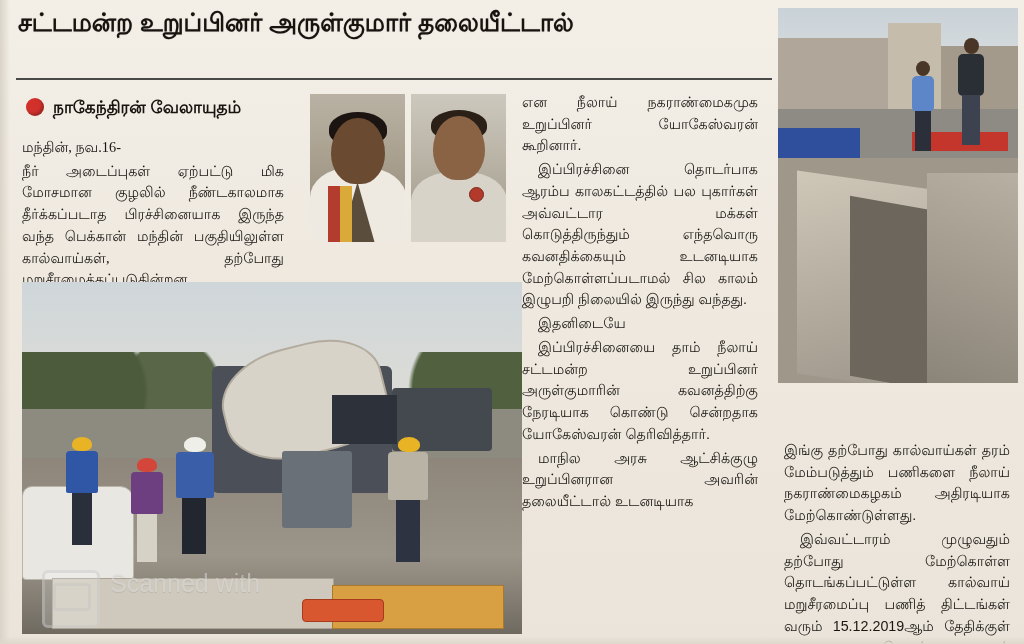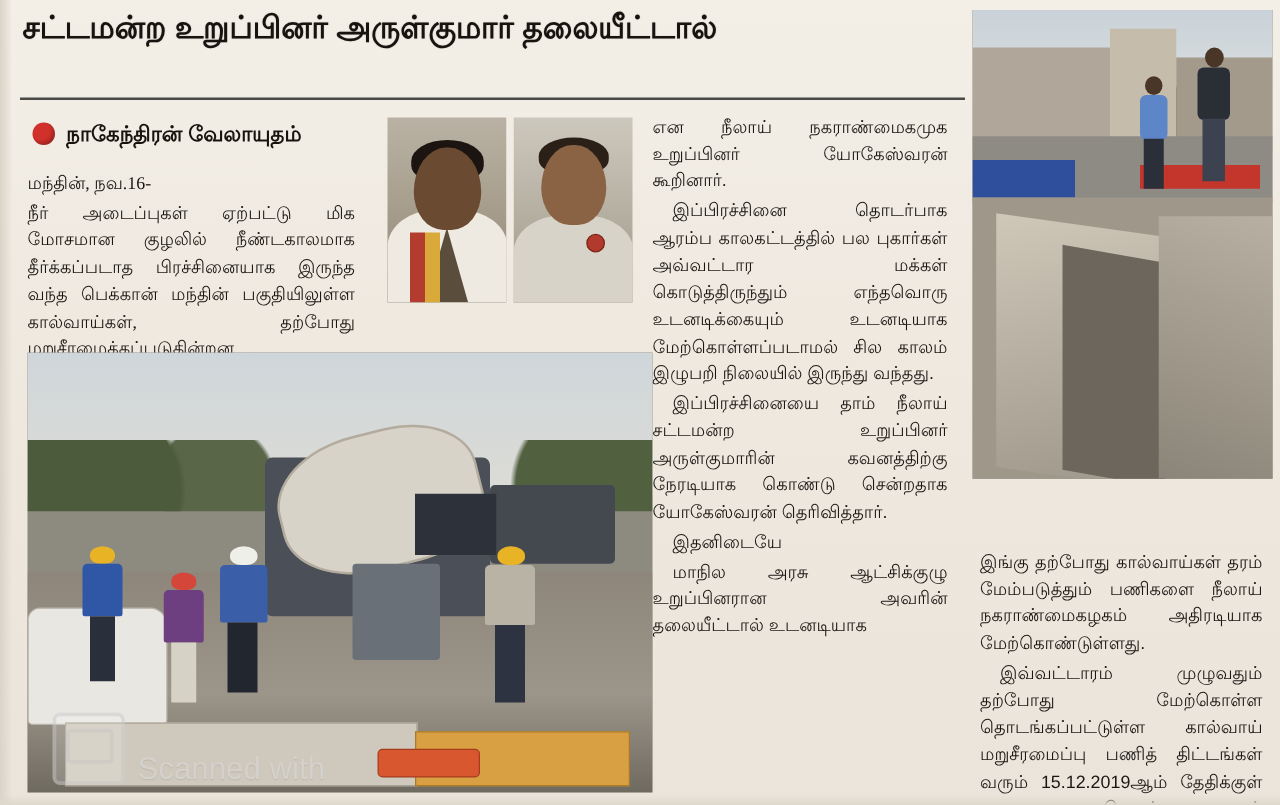--- a/index.html
+++ b/index.html
@@ -104,21 +104,21 @@
   .drum{position:absolute;background:#d8d3c9;border-radius:44% 40% 38% 42%;transform:rotate(-14deg);border:2px solid #b3ab9e;}
   .worker{position:absolute;}
   .helmet{position:absolute;border-radius:50% 50% 40% 40%;background:#e8b325;}
   .vest{position:absolute;background:#2f57a6;border-radius:4px 4px 2px 2px;}
   .legs{position:absolute;background:#2a2f3c;}
   .car{position:absolute;background:#e9e7e2;border-radius:10px 14px 4px 4px;border:1px solid #b9b4aa;}
   .kerb{position:absolute;background:#cfc9bd;border:1px solid #a9a295;}
   
   .wm{
     position:absolute;left:42px;bottom:16px;
-    display:flex;align-items:flex-end;gap:10px;opacity:.55;
+    display:flex;align-items:flex-start;gap:10px;opacity:.55;
     pointer-events:none;
   }
   .wm .ico{width:52px;height:52px;border:3px solid #cfcfcf;border-radius:6px;position:relative;background:rgba(255,255,255,.35);}
   .wm .ico:before{content:"";position:absolute;left:8px;top:10px;width:32px;height:22px;border:3px solid #cfcfcf;border-radius:4px;}
   .wm .txt{color:#d9d9d9;font-size:25px;line-height:1.05;text-shadow:0 1px 1px rgba(0,0,0,.18);}
   .wm .txt b{display:block;font-weight:normal;}
   .edge-l{position:absolute;left:0;top:0;width:10px;height:100%;background:linear-gradient(90deg,#d9d3c8,rgba(217,211,200,0));}
   .edge-b{position:absolute;left:0;bottom:0;width:100%;height:8px;background:linear-gradient(0deg,#ded7cb,rgba(222,215,203,0));}
 </style>
 </head>
@@ -153,23 +153,23 @@
     </div>
   </div>
 
   <div class="col" id="col1">
     <p>மந்தின், நவ.16-</p>
     <p>நீர் அடைப்புகள் ஏற்பட்டு மிக மோசமான குழலில் நீண்டகாலமாக தீர்க்கப்படாத பிரச்சினையாக இருந்த வந்த பெக்கான் மந்தின் பகுதியிலுள்ள கால்வாய்கள், தற்போது மறுசீரமைக்கப்படுகின்றன</p>
   </div>
 
   <div class="col" id="col2">
     <p>என நீலாய் நகராண்மைகமுக உறுப்பினர் யோகேஸ்வரன் கூறினார்.</p>
-    <p class="ind">இப்பிரச்சினை தொடர்பாக ஆரம்ப காலகட்டத்தில் பல புகார்கள் அவ்வட்டார மக்கள் கொடுத்திருந்தும் எந்தவொரு உடனடிக்கையும் உடனடியாக மேற்கொள்ளப்படாமல் சில காலம் இழுபறி நிலையில் இருந்து வந்தது.</p>
+    <p class="ind">இப்பிரச்சினை தொடர்பாக ஆரம்ப காலகட்டத்தில் பல புகார்கள் அவ்வட்டார மக்கள் கொடுத்திருந்தும் எந்தவொரு கவனதிக்கையும் உடனடியாக மேற்கொள்ளப்படாமல் சில காலம் இழுபறி நிலையில் இருந்து வந்தது.</p>
+    <p class="ind">இதனிடையே</p>
     <p class="ind">இப்பிரச்சினையை தாம் நீலாய் சட்டமன்ற உறுப்பினர் அருள்குமாரின் கவனத்திற்கு நேரடியாக கொண்டு சென்றதாக யோகேஸ்வரன் தெரிவித்தார்.</p>
-    <p class="ind">இதனிடையே</p>
     <p class="ind">மாநில அரசு ஆட்சிக்குழு உறுப்பினரான அவரின் தலையீட்டால் உடனடியாக</p>
   </div>
 
   <div class="col" id="col3">
     <p>இங்கு தற்போது கால்வாய்கள் தரம் மேம்படுத்தும் பணிகளை நீலாய் நகராண்மைகழகம் அதிரடியாக மேற்கொண்டுள்ளது.</p>
     <p class="ind">இவ்வட்டாரம் முழுவதும் தற்போது மேற்கொள்ள தொடங்கப்பட்டுள்ள கால்வாய் மறுசீரமைப்பு பணித் திட்டங்கள் வரும் 15.12.2019ஆம் தேதிக்குள் முழுமை பெறும் எனும் தகவலையும் அவர் தெரிவித்தார்.</p>
   </div>
 
   <div class="photo" id="photo-canal">
     <div class="sky"></div>

